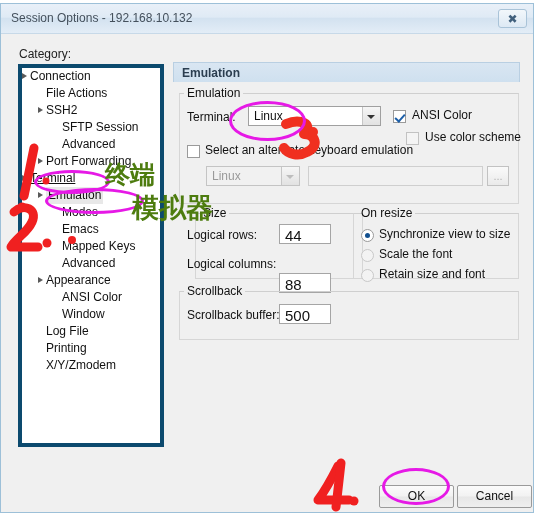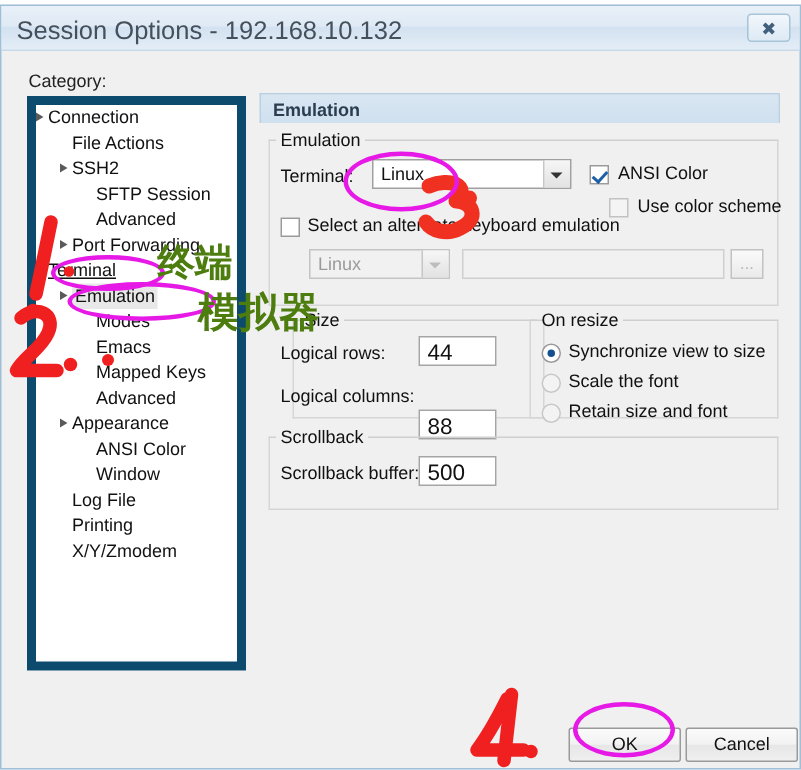--- a/index.html
+++ b/index.html
@@ -17,38 +17,38 @@
     box-sizing:border-box;
   }
   .titlebar{
     position:absolute;left:0;top:0;width:100%;height:30px;
     background:linear-gradient(to bottom,#e9f0f8 0%,#dfeaf5 45%,#d3e2f0 50%,#e3edf7 100%);
     border-bottom:1px solid #c7d9e8;
     box-sizing:border-box;
   }
   .title-text{
     position:absolute;left:10px;top:7px;
-    font-size:17px;color:#44505c;
+    font-size:12px;color:#44505c;
     white-space:nowrap;
   }
   .close-btn{
     position:absolute;right:6px;top:5px;width:29px;height:19px;
     border:1px solid #a9c3d8;border-radius:3px;
     background:linear-gradient(to bottom,#f2f7fb,#dde9f4);
     color:#41607d;font-size:12px;
     display:flex;align-items:center;justify-content:center;
     box-sizing:border-box;
   }
   .body-area{position:absolute;left:0;top:30px;width:534px;height:480px;}
 
   .category-label{position:absolute;left:18px;top:13px;font-size:12px;color:#222;}
 
   .tree{
     position:absolute;left:17px;top:30px;width:146px;height:383px;
-    background:#fff;border:6px solid #0c4a6e;
+    background:#fff;border:4px solid #0c4a6e;
     box-sizing:border-box;overflow:hidden;
   }
   .tnode{position:relative;height:17px;line-height:17px;font-size:12px;white-space:nowrap;color:#111;}
   .tnode .lbl{position:absolute;top:0;}
   .arrow{
     position:absolute;top:5px;width:0;height:0;
     border-left:5px solid #5a5a5a;border-top:3.5px solid transparent;border-bottom:3.5px solid transparent;
   }
   .sel .lbl{background:#e8e8e8;padding:0 2px;}
 

